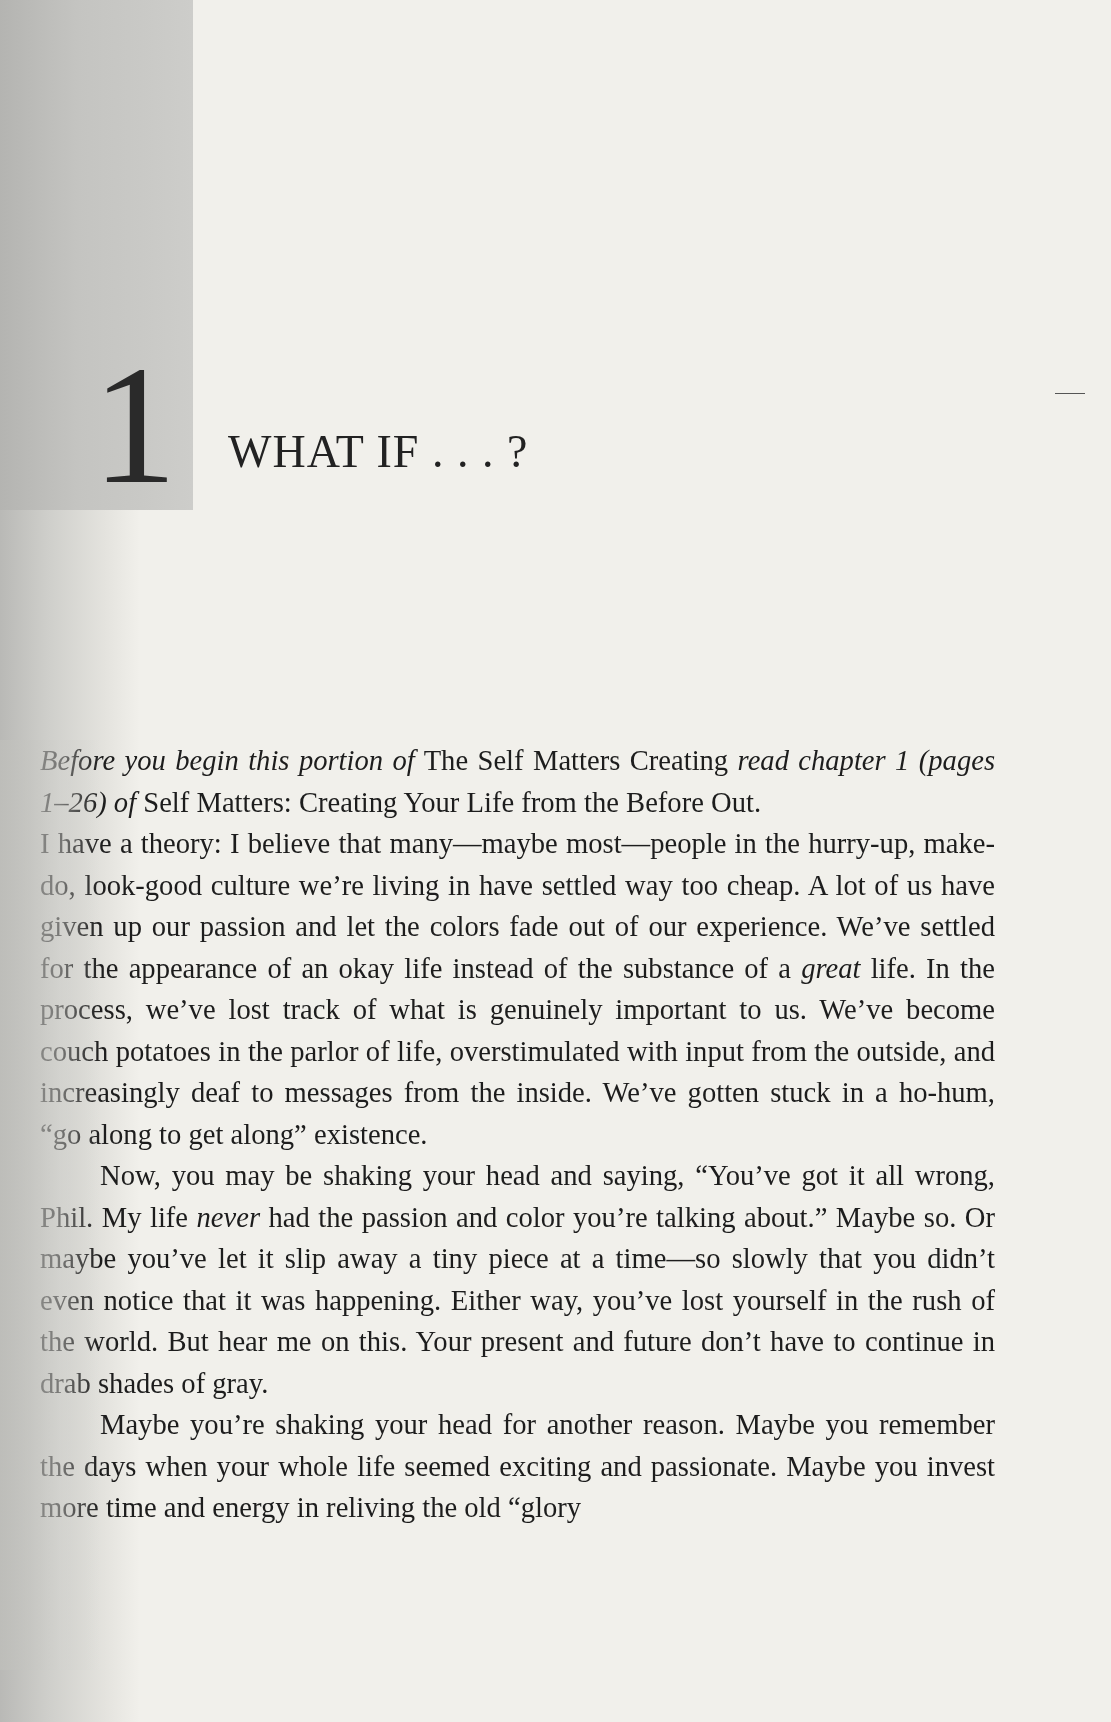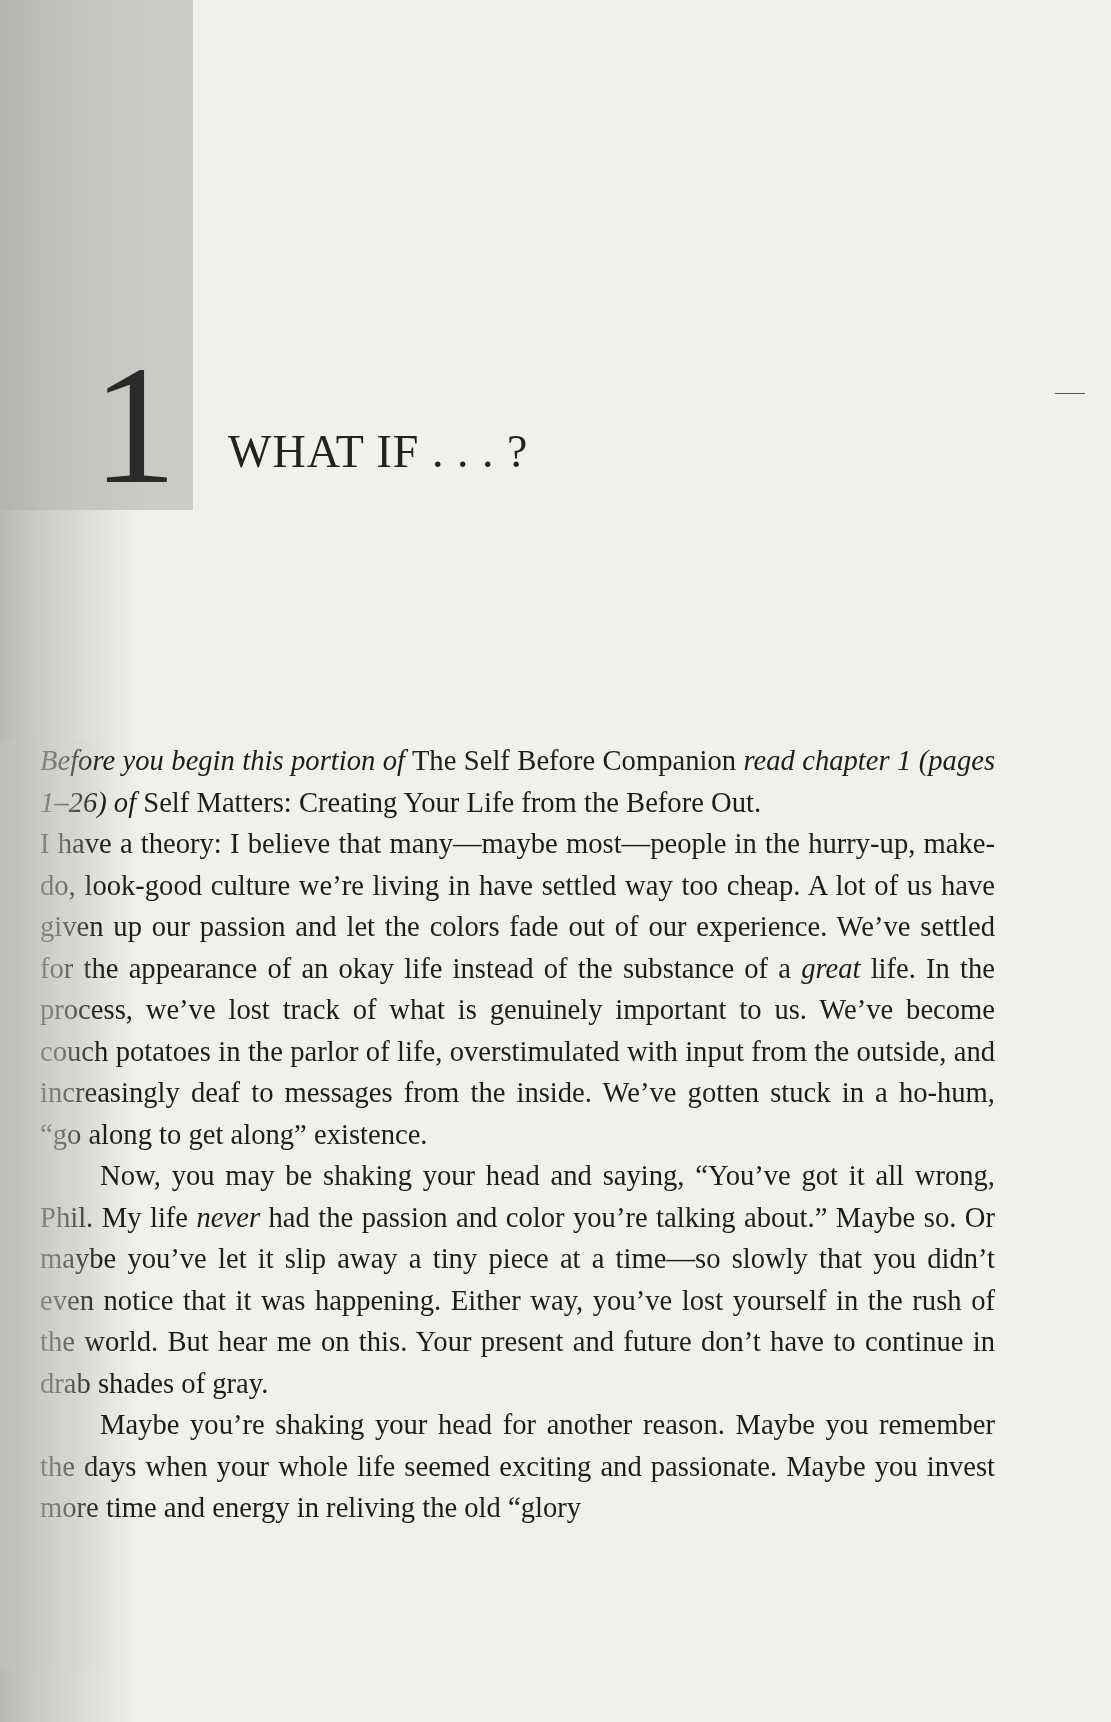--- a/index.html
+++ b/index.html
@@ -53,21 +53,21 @@
 
 <div class="page-shadow"></div>
 <div class="chapter-block"></div>
 <div class="margin-dash"></div>
 
 <div class="chapter-number">1</div>
 <div class="chapter-title">WHAT IF . . . ?</div>
 
 <div class="body-text">
   <p class="intro">
-    <i>Before you begin this portion of</i><span> The Self Before Companion </span><i>read chapter 1 (pages 1–26) of</i><span> Self Matters: Creating Your Life from the Before Out.</span>
+    <i>Before you begin this portion of</i><span> The Self Matters Creating </span><i>read chapter 1 (pages 1–26) of</i><span> Self Matters: Creating Your Life from the Before Out.</span>
   </p>
   <p>
     <span>I have a theory: I believe that many—maybe most—people in the hurry-up, make-do, look-good culture we’re living in have settled way too cheap. A lot of us have given up our passion and let the colors fade out of our experience. We’ve settled for the appearance of an okay life instead of the substance of a </span><i>great</i><span> life. In the process, we’ve lost track of what is genuinely important to us. We’ve become couch potatoes in the parlor of life, overstimulated with input from the outside, and increasingly deaf to messages from the inside. We’ve gotten stuck in a ho-hum, “go along to get along” existence.</span>
   </p>
   <p class="indent">
     <span>Now, you may be shaking your head and saying, “You’ve got it all wrong, Phil. My life </span><i>never</i><span> had the passion and color you’re talking about.” Maybe so. Or maybe you’ve let it slip away a tiny piece at a time—so slowly that you didn’t even notice that it was happening. Either way, you’ve lost yourself in the rush of the world. But hear me on this. Your present and future don’t have to continue in drab shades of gray.</span>
   </p>
   <p class="indent">
     <span>Maybe you’re shaking your head for another reason. Maybe you remember the days when your whole life seemed exciting and passionate. Maybe you invest more time and energy in reliving the old “glory</span>
   </p>

